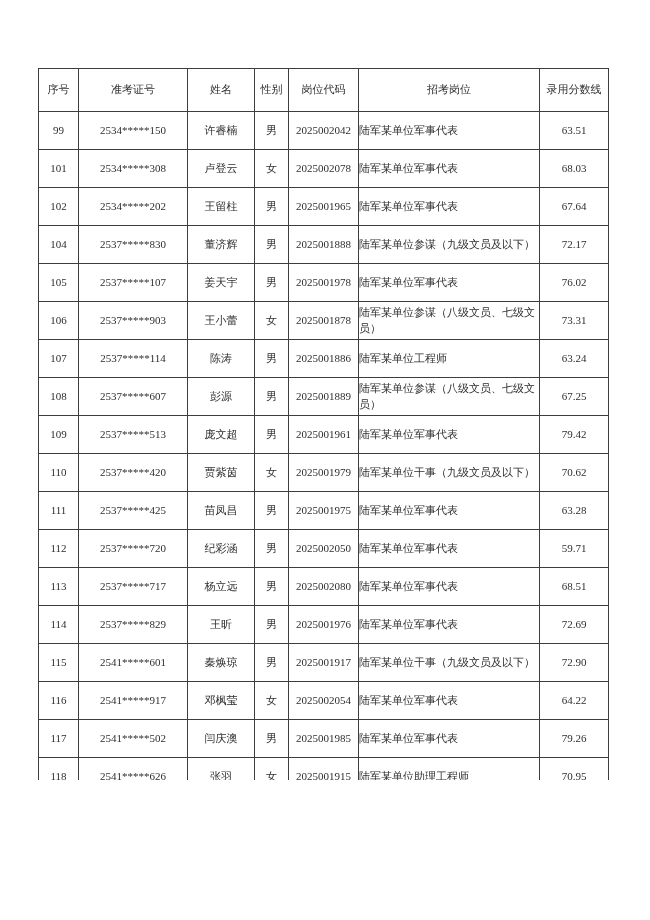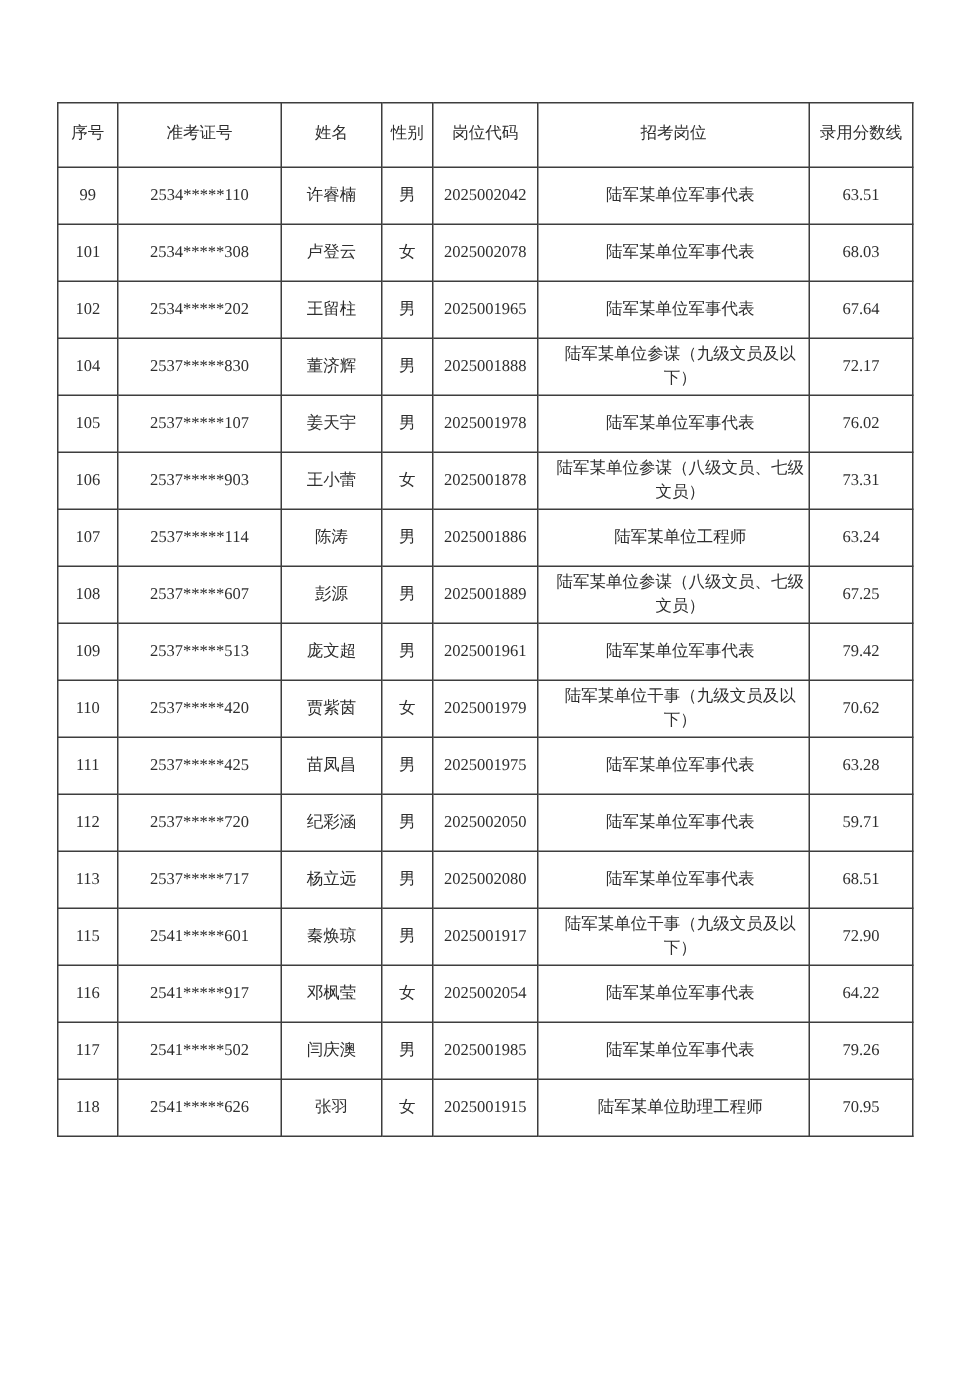--- a/index.html
+++ b/index.html
@@ -49,22 +49,22 @@
   
   col.col-index        { width: 40px; }
   col.col-exam_id      { width: 109px; }
   col.col-name         { width: 67px; }
   col.col-gender       { width: 34px; }
   col.col-position_code{ width: 70px; }
   col.col-position     { width: 181px; }
   col.col-score_line   { width: 69px; }
   
   table.score-table td.col-position {
-    text-align: center;
-    padding-left: 12px;
+    text-align: left;
+    padding-left: 0;
   }
   .page-number {
     position: absolute;
     left: 0;
     right: 0;
     top: 863px;
     text-align: center;
     font-size: 12px;
     color: #2e2e2e;
   }
@@ -91,21 +91,21 @@
           <th class="col-name">姓名</th>
           <th class="col-gender">性别</th>
           <th class="col-position_code">岗位代码</th>
           <th class="col-position">招考岗位</th>
           <th class="col-score_line">录用分数线</th>
         </tr>
     </thead>
     <tbody>
         <tr>
           <td class="col-index">99</td>
-          <td class="col-exam_id">2534*****110</td>
+          <td class="col-exam_id">2534*****150</td>
           <td class="col-name">许睿楠</td>
           <td class="col-gender">男</td>
           <td class="col-position_code">2025002042</td>
           <td class="col-position">陆军某单位军事代表</td>
           <td class="col-score_line">63.51</td>
         </tr>
         <tr>
           <td class="col-index">101</td>
           <td class="col-exam_id">2534*****308</td>
           <td class="col-name">卢登云</td>
@@ -207,20 +207,29 @@
         <tr>
           <td class="col-index">113</td>
           <td class="col-exam_id">2537*****717</td>
           <td class="col-name">杨立远</td>
           <td class="col-gender">男</td>
           <td class="col-position_code">2025002080</td>
           <td class="col-position">陆军某单位军事代表</td>
           <td class="col-score_line">68.51</td>
         </tr>
         <tr>
+          <td class="col-index">114</td>
+          <td class="col-exam_id">2537*****829</td>
+          <td class="col-name">王昕</td>
+          <td class="col-gender">男</td>
+          <td class="col-position_code">2025001976</td>
+          <td class="col-position">陆军某单位军事代表</td>
+          <td class="col-score_line">72.69</td>
+        </tr>
+        <tr>
           <td class="col-index">115</td>
           <td class="col-exam_id">2541*****601</td>
           <td class="col-name">秦焕琼</td>
           <td class="col-gender">男</td>
           <td class="col-position_code">2025001917</td>
           <td class="col-position">陆军某单位干事（九级文员及以下）</td>
           <td class="col-score_line">72.90</td>
         </tr>
         <tr>
           <td class="col-index">116</td>

